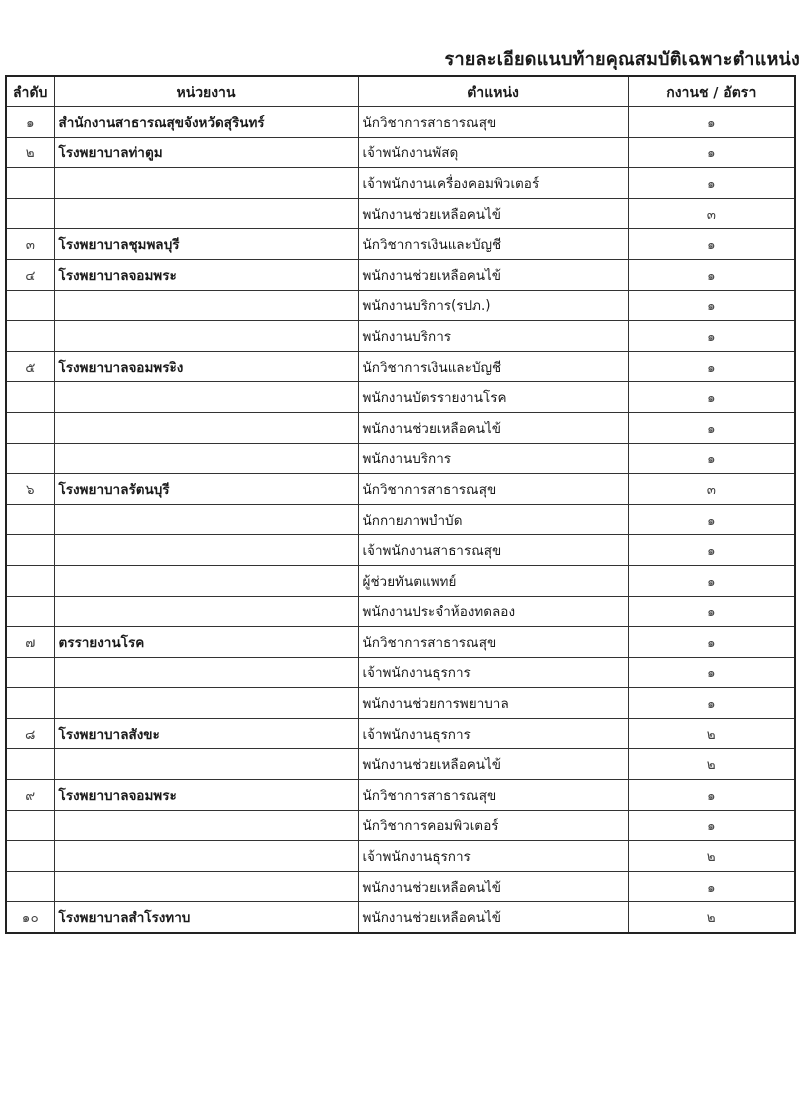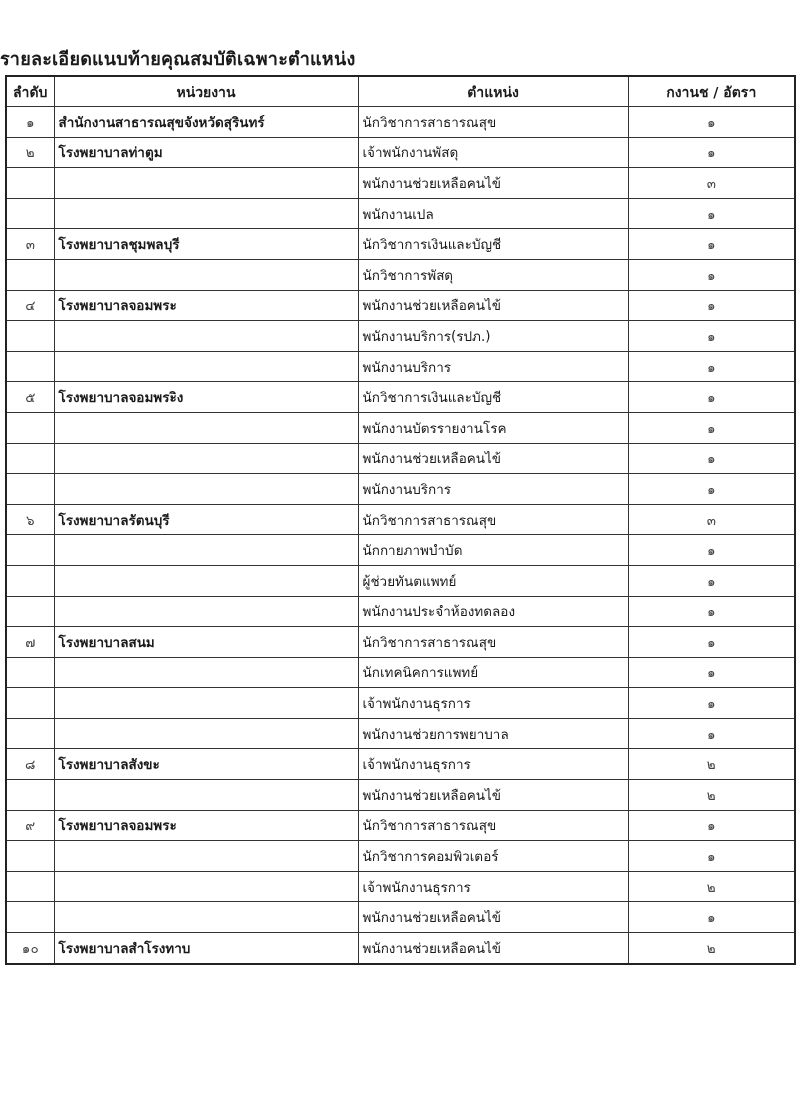--- a/index.html
+++ b/index.html
@@ -1,18 +1,18 @@
 <!DOCTYPE html>
 <html><head>
 <meta charset="utf-8">
 <style>
   html, body { margin: 0; padding: 0; background: #ffffff; }
   body { width: 800px; height: 1098px; position: relative; overflow: hidden;
          font-family: "DejaVu Sans", "Liberation Sans", sans-serif; color: #1a1a1a; }
-  .title { position: absolute; top: 44px; left: 0; width: 800px; text-align: left;
+  .title { position: absolute; top: 44px; left: 0; width: 800px; text-align: right;
            font-size: 18px; font-weight: bold; letter-spacing: 0.2px; }
   table.grid { position: absolute; top: 75px; left: 5px; width: 789px;
                border-collapse: collapse; table-layout: fixed; }
   table.grid th, table.grid td { border: 1px solid #333; padding: 0 4px; height: 29.6px;
                font-size: 13.5px; white-space: nowrap; overflow: hidden; }
   table.grid { border: 2px solid #222; }
   table.grid th { font-weight: bold; text-align: center; height: 29px; font-size: 14px; }
   col.c1 { width: 48px; } col.c2 { width: 304px; } col.c3 { width: 270px; } col.c4 { width: 167px; }
   td.no { text-align: center; color: #444; font-size: 12.5px; }
   td.unit { font-weight: bold; }
@@ -48,42 +48,36 @@
       </tr>
       <tr>
         <td class="no">๒</td>
         <td class="unit">โรงพยาบาลท่าตูม</td>
         <td class="pos">เจ้าพนักงานพัสดุ</td>
         <td class="qty">๑</td>
       </tr>
       <tr>
         <td class="no"></td>
         <td class="unit"></td>
+        <td class="pos">เจ้าพนักงานเครื่องคอมพิวเตอร์</td>
+        <td class="qty">๑</td>
+      </tr>
+      <tr>
+        <td class="no"></td>
+        <td class="unit"></td>
         <td class="pos">พนักงานช่วยเหลือคนไข้</td>
         <td class="qty">๓</td>
-      </tr>
-      <tr>
-        <td class="no"></td>
-        <td class="unit"></td>
-        <td class="pos">พนักงานเปล</td>
-        <td class="qty">๑</td>
       </tr>
       <tr>
         <td class="no">๓</td>
         <td class="unit">โรงพยาบาลชุมพลบุรี</td>
         <td class="pos">นักวิชาการเงินและบัญชี</td>
         <td class="qty">๑</td>
       </tr>
       <tr>
-        <td class="no"></td>
-        <td class="unit"></td>
-        <td class="pos">นักวิชาการพัสดุ</td>
-        <td class="qty">๑</td>
-      </tr>
-      <tr>
         <td class="no">๔</td>
         <td class="unit">โรงพยาบาลจอมพระ</td>
         <td class="pos">พนักงานช่วยเหลือคนไข้</td>
         <td class="qty">๑</td>
       </tr>
       <tr>
         <td class="no"></td>
         <td class="unit"></td>
         <td class="pos">พนักงานบริการ(รปภ.)</td>
         <td class="qty">๑</td>
@@ -126,39 +120,39 @@
       </tr>
       <tr>
         <td class="no"></td>
         <td class="unit"></td>
         <td class="pos">นักกายภาพบำบัด</td>
         <td class="qty">๑</td>
       </tr>
       <tr>
         <td class="no"></td>
         <td class="unit"></td>
+        <td class="pos">เจ้าพนักงานสาธารณสุข</td>
+        <td class="qty">๑</td>
+      </tr>
+      <tr>
+        <td class="no"></td>
+        <td class="unit"></td>
         <td class="pos">ผู้ช่วยทันตแพทย์</td>
         <td class="qty">๑</td>
       </tr>
       <tr>
         <td class="no"></td>
         <td class="unit"></td>
         <td class="pos">พนักงานประจำห้องทดลอง</td>
         <td class="qty">๑</td>
       </tr>
       <tr>
         <td class="no">๗</td>
-        <td class="unit">โรงพยาบาลสนม</td>
-        <td class="pos">นักวิชาการสาธารณสุข</td>
-        <td class="qty">๑</td>
-      </tr>
-      <tr>
-        <td class="no"></td>
-        <td class="unit"></td>
-        <td class="pos">นักเทคนิคการแพทย์</td>
+        <td class="unit">ตรรายงานโรค</td>
+        <td class="pos">นักวิชาการสาธารณสุข</td>
         <td class="qty">๑</td>
       </tr>
       <tr>
         <td class="no"></td>
         <td class="unit"></td>
         <td class="pos">เจ้าพนักงานธุรการ</td>
         <td class="qty">๑</td>
       </tr>
       <tr>
         <td class="no"></td>

